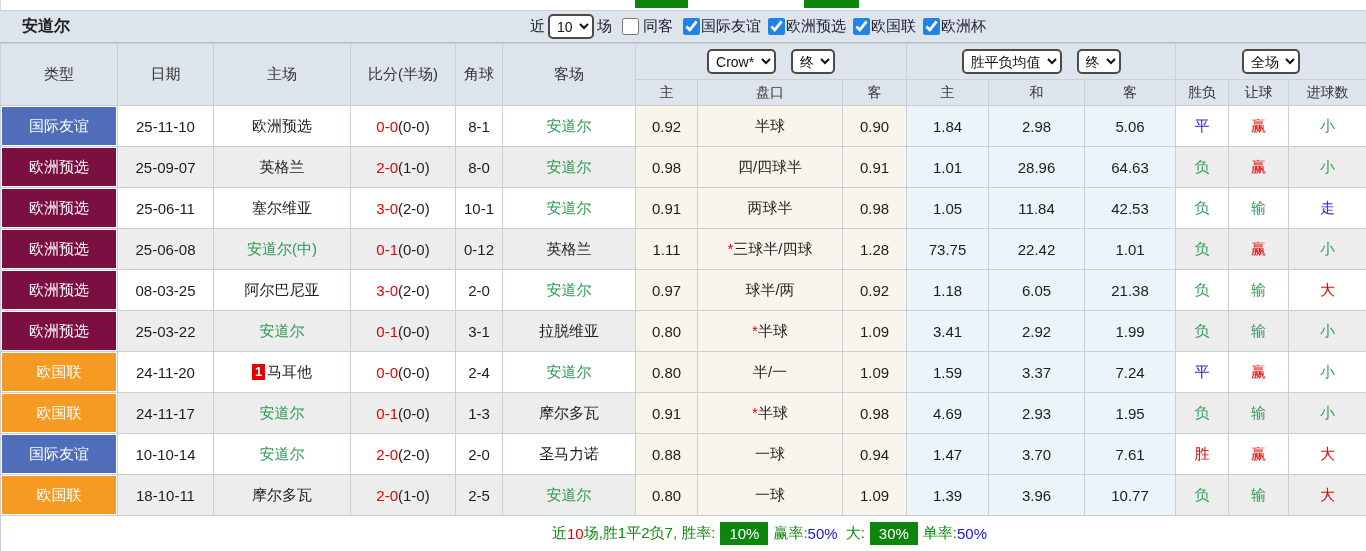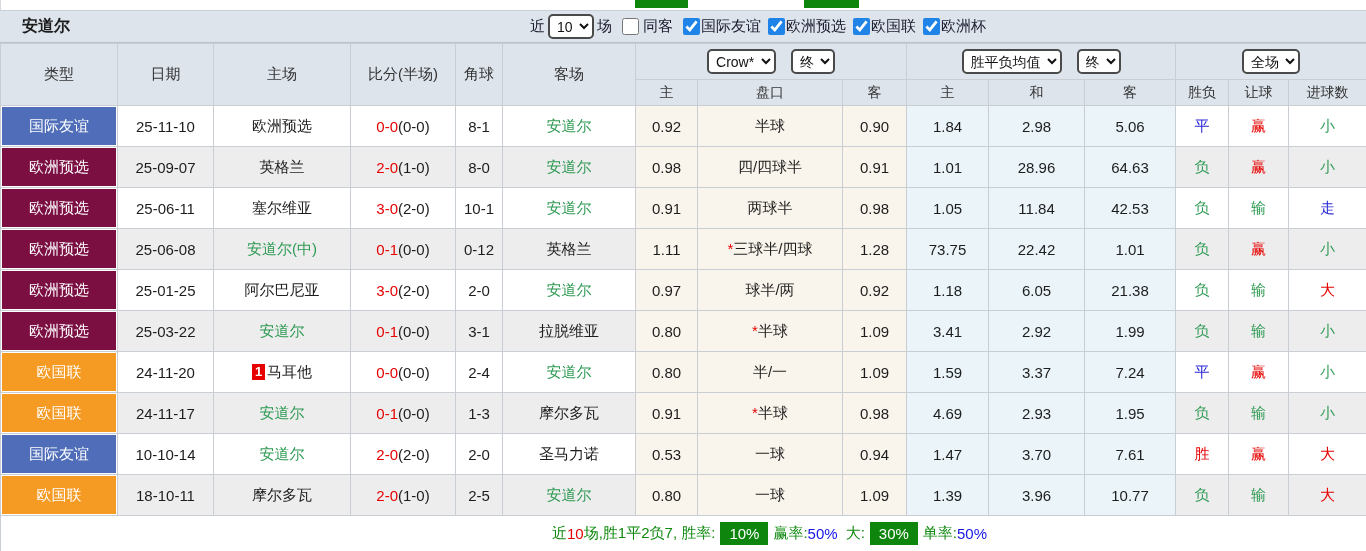--- a/index.html
+++ b/index.html
@@ -224,21 +224,21 @@
         <td class="col-blue">22.42</td>
         <td class="col-blue">1.01</td>
         <td class="t-green">负</td>
         <td class="t-red">赢</td>
         <td class="t-green">小</td>
       </tr>
       <tr>
         <td class="type-cell">
           <div class="badge qual">欧洲预选</div>
         </td>
-        <td class="">25-01-25</td>
+        <td class="">08-03-25</td>
         <td class=""><span class="t-dark">阿尔巴尼亚</span></td>
         <td class=""><span class="t-red">3-0</span><span class="t-dark">(2-0)</span></td>
         <td class="">2-0</td>
         <td class=""><span class="t-green">安道尔</span></td>
         <td class="col-cream">0.97</td>
         <td class="col-cream"><span>球半/两</span></td>
         <td class="col-cream">0.92</td>
         <td class="col-blue">1.18</td>
         <td class="col-blue">6.05</td>
         <td class="col-blue">21.38</td>
@@ -305,21 +305,21 @@
       </tr>
       <tr>
         <td class="type-cell">
           <div class="badge friendly">国际友谊</div>
         </td>
         <td class="">10-10-14</td>
         <td class=""><span class="t-green">安道尔</span></td>
         <td class=""><span class="t-red">2-0</span><span class="t-dark">(2-0)</span></td>
         <td class="">2-0</td>
         <td class=""><span class="t-dark">圣马力诺</span></td>
-        <td class="col-cream">0.53</td>
+        <td class="col-cream">0.88</td>
         <td class="col-cream"><span>一球</span></td>
         <td class="col-cream">0.94</td>
         <td class="col-blue">1.47</td>
         <td class="col-blue">3.70</td>
         <td class="col-blue">7.61</td>
         <td class="t-red">胜</td>
         <td class="t-red">赢</td>
         <td class="t-red">大</td>
       </tr>
       <tr>

